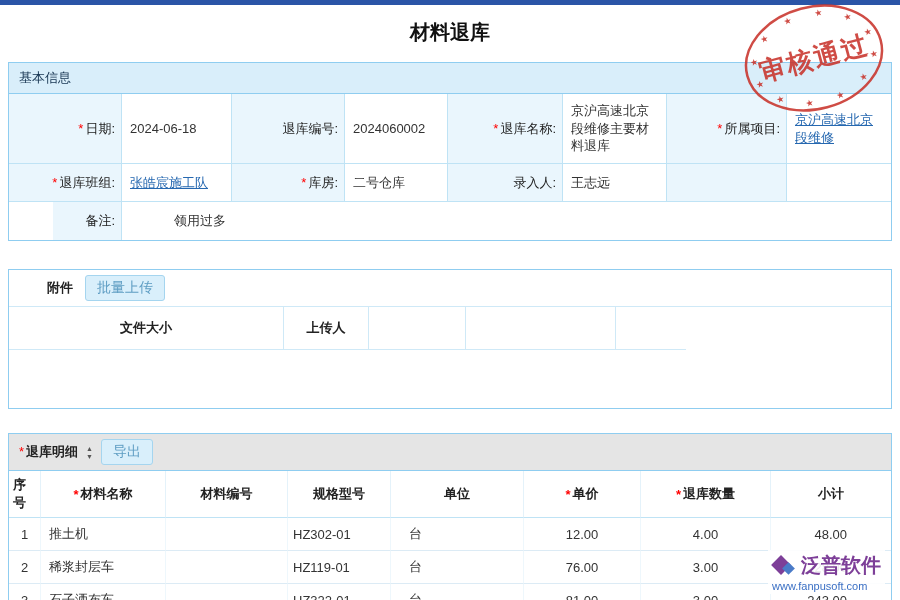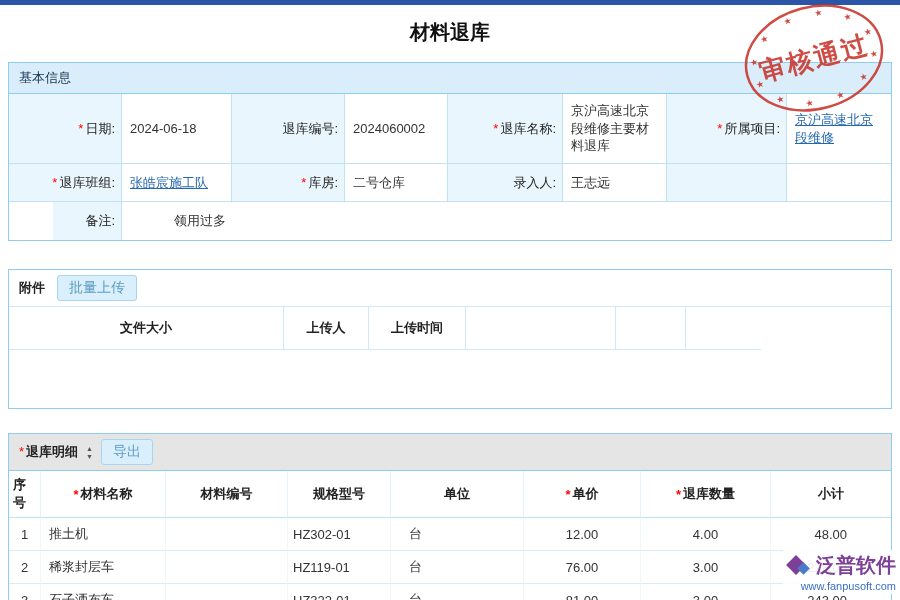--- a/index.html
+++ b/index.html
@@ -28,21 +28,21 @@
   .last-col { border-right:none !important; }
   .span7 { grid-column:span 7; }
   .req { color:#f00; margin-right:2px; }
   a.lnk { color:#2668b0; text-decoration:underline; cursor:pointer; }
 
   
   .btn { display:inline-block; background:#d9effb; border:1px solid #a5d5ef; color:#5e9dc3; font-size:14px; padding:3px 11px; border-radius:3px; cursor:pointer; font-family:inherit; }
 
   
   .att-head { display:flex; align-items:center; gap:12px; padding:5px 10px; background:#fff; border-bottom:1px solid #cfe9f7; font-size:13px; }
-  .att-title { font-weight:bold; color:#222; }
+  .att-title { font-weight:bold; color:#222;margin-left:28px; }
   .att-grid { display:grid; grid-template-columns:275px 85px 97px 150px 70px 75px 130px; }
   .att-grid .hcell { border-right:1px solid #cfe9f7; border-bottom:1px solid #cfe9f7; padding:12px 6px; font-size:13px; font-weight:bold; color:#222; display:flex; align-items:center; justify-content:center; min-height:42px; }
   .att-grid .hcell.first { justify-content:flex-start; padding-left:10px; }
   .att-grid .hcell.last { border-right:none; }
   .att-empty { height:58px; background:#fff; }
 
   
   .dt-head { display:flex; align-items:center; gap:8px; background:#e5e5e5; border-bottom:1px solid #8fcdf0; padding:5px 10px; font-size:13px; }
   .dt-title { font-weight:bold; color:#222; }
   .sorter { display:inline-flex; flex-direction:column; font-size:7px; line-height:1; color:#555; cursor:pointer; gap:1px; }
@@ -55,21 +55,21 @@
   .dtable .ar { justify-content:flex-end; padding-right:44px; }
   .dtable .noR { border-right:none; }
 
   
   .stamp { position:absolute; top:2px; right:12px; width:148px; height:112px; transform:rotate(-15deg); opacity:0.88; z-index:50; pointer-events:none; }
   .stamp text { fill:#c9342c; font-family:inherit; }
   .stamp .stamp-text { font-size:26px; font-weight:bold; letter-spacing:2px; }
   .stamp .stamp-star { font-size:9px; }
 
   
-  .brand { position:absolute; right:0; bottom:6px; text-align:right; background:rgba(255,255,255,0.9); padding:2px 4px; z-index:40; }
+  .brand { position:absolute; right:15px; bottom:6px; text-align:left; background:rgba(255,255,255,0.9); padding:2px 4px; z-index:40; }
   .brand-row { display:flex; align-items:center; gap:5px; justify-content:center; }
   .brand-mark { width:24px; height:24px; position:relative; display:inline-block; }
   .brand-mark .d1 { position:absolute; left:2px; top:4px; width:14px; height:14px; background:#7d3f98; transform:rotate(45deg); }
   .brand-mark .d2 { position:absolute; left:12px; top:10px; width:9px; height:9px; background:#4a7bc8; transform:rotate(45deg); }
   .brand-name { font-size:20px; font-weight:bold; color:#7d3f98; }
   .brand-url { font-size:11px; color:#3a6fc4; margin-top:1px; cursor:pointer; }
 </style>
 </head>
 <body>
 
@@ -143,21 +143,20 @@
   </div>
 
   <div class="section section-att">
     <div class="att-head">
       <span class="att-title">附件</span>
       <button class="btn">批量上传</button>
     </div>
     <div class="att-grid">
       <div class="hcell">文件大小</div>
       <div class="hcell">上传人</div>
-      <div class="hcell">上传时间</div>
       <div class="hcell"></div>
       <div class="hcell"></div>
       <div class="hcell last"></div>
     </div>
     <div class="att-empty"></div>
   </div>
 
   <div class="section section-detail">
     <div class="dt-head">
       <span><span class="req">*</span><span class="dt-title">退库明细</span></span>

